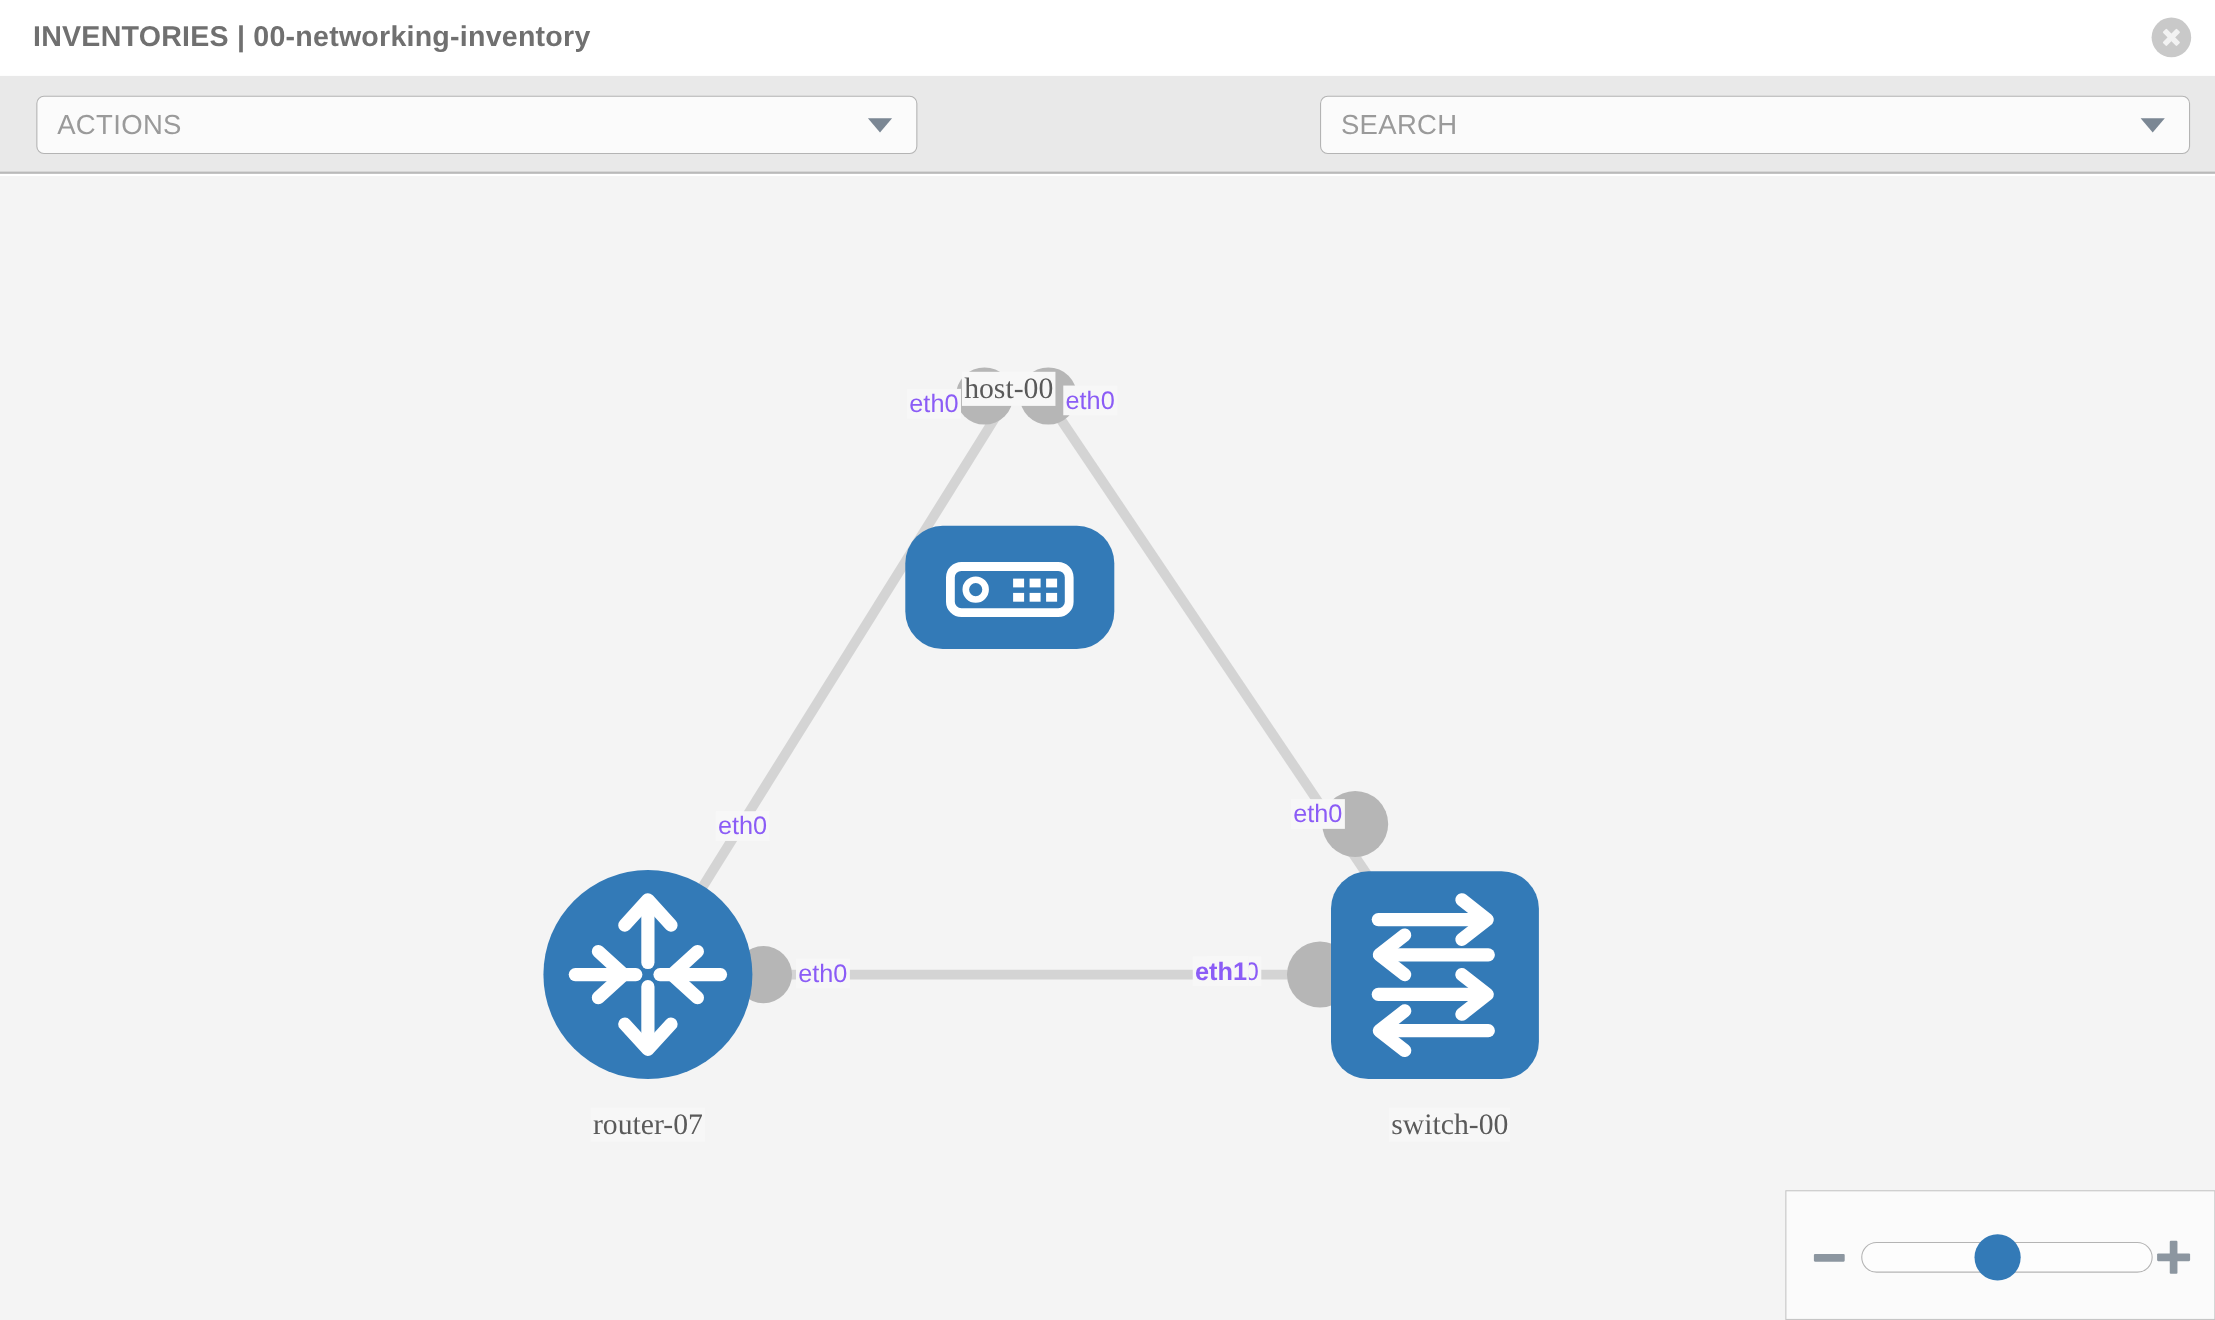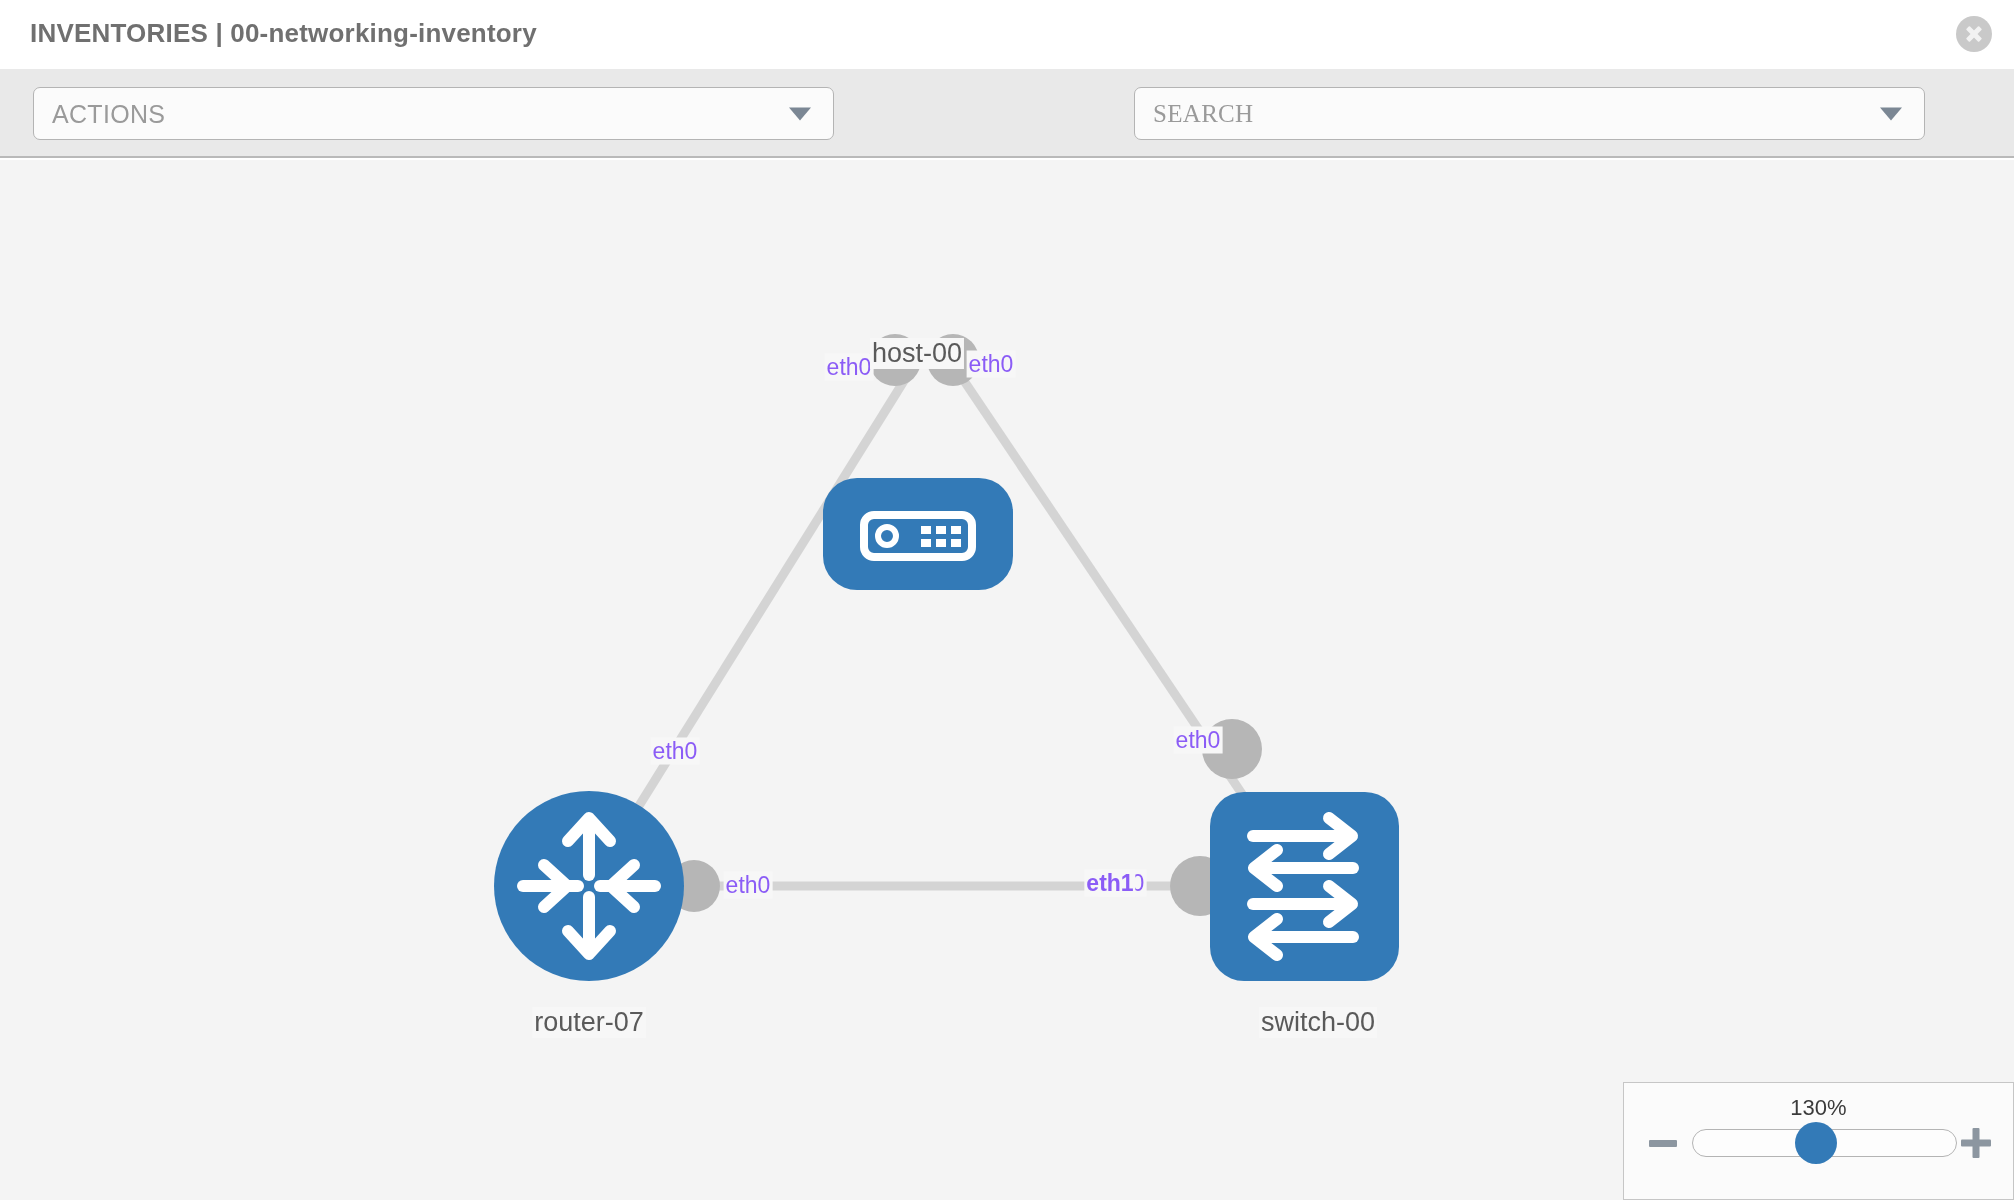--- a/index.html
+++ b/index.html
@@ -57,21 +57,21 @@
     padding-left: 24px;
   }
   .field {
     position: absolute;
     background: #fbfbfb;
     border: 1px solid #b4b4b4;
     border-radius: 7px;
     box-sizing: border-box;
   }
   #actions-select { left: 33px; top: 18px; width: 801px; height: 53px; }
-  #search-select  { left: 1134px; top: 18px; width: 791px; height: 53px; font-family: Liberation Serif, serif; }
+  #search-select  { left: 1200px; top: 18px; width: 791px; height: 53px; }
   .field-label {
     position: absolute; left: 18px; top: 50%;
     transform: translateY(-50%);
     font-size: 25px; color: #9a9a9a;
     letter-spacing: 0.3px;
     white-space: nowrap;
   }
   .caret {
     position: absolute; right: 22px; top: 50%;
     transform: translateY(-50%);
@@ -93,20 +93,21 @@
   #topology { position: absolute; left: 0; top: 0; width: 2014px; height: 1040px; }
 
   .node-label {
     position: absolute;
     transform: translate(-50%, 0);
     background: #f7f7f7;
     color: #5a5a5a;
     font-size: 27px;
     white-space: nowrap;
     padding: 0 2px;
+    font-family: Liberation Serif, serif;
   }
   .iface-label {
     position: absolute;
     transform: translate(-50%, -50%);
     background: #f7f7f7;
     color: #8b5cf6;
     font-size: 23px;
     white-space: nowrap;
     padding: 0 2px;
   }
@@ -255,20 +256,19 @@
     <div class="iface-label" style="left:748px; top:725px;">eth0</div>
     <div class="iface-label" style="left:1122px; top:723px;">eth0</div>
     <div class="iface-label" style="left:1110px; top:723px;font-weight:bold;">eth1</div>
 
     <div class="node-label" style="left:917px; top:178px;">host-00</div>
     <div class="node-label" style="left:589px; top:847px;">router-07</div>
     <div class="node-label" style="left:1304px; top:847px;margin-left:14px;">switch-00</div>
   </div>
 
   <div id="zoom-panel">
-    <div id="zoom-level">130%</div>
     <div id="zoom-out-button"></div>
     <div id="zoom-slider"></div>
     <div id="zoom-slider-thumb"></div>
     <div id="zoom-in-button"></div>
   </div>
 
 </div>
 
 </body></html>

